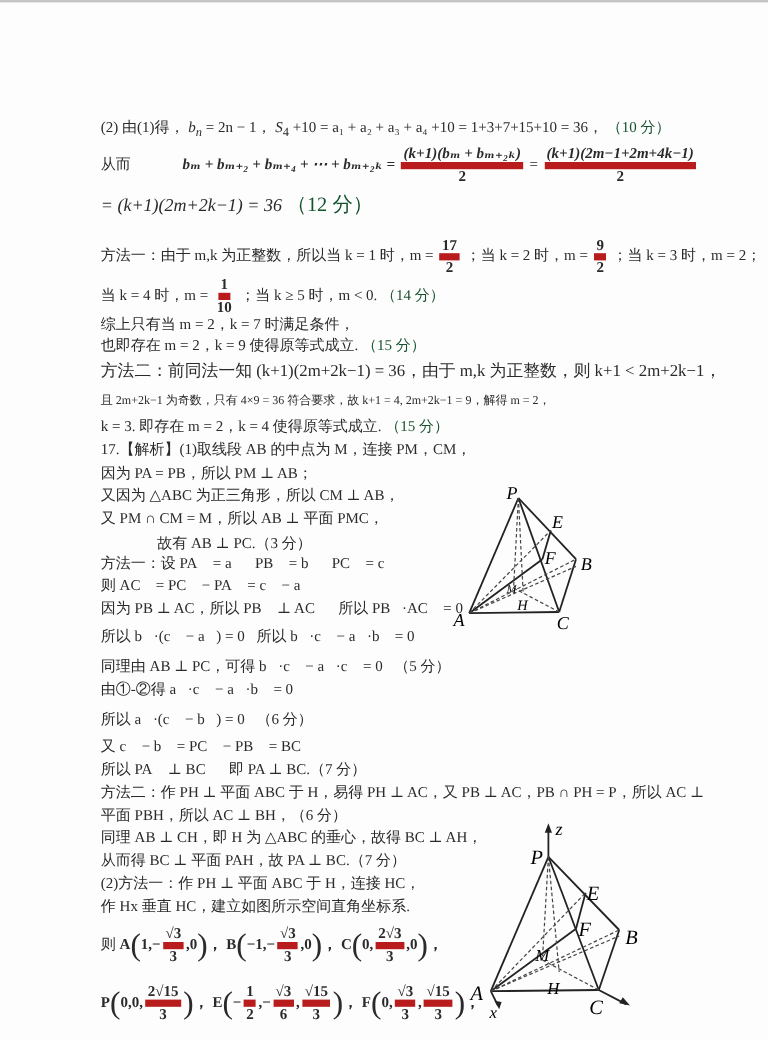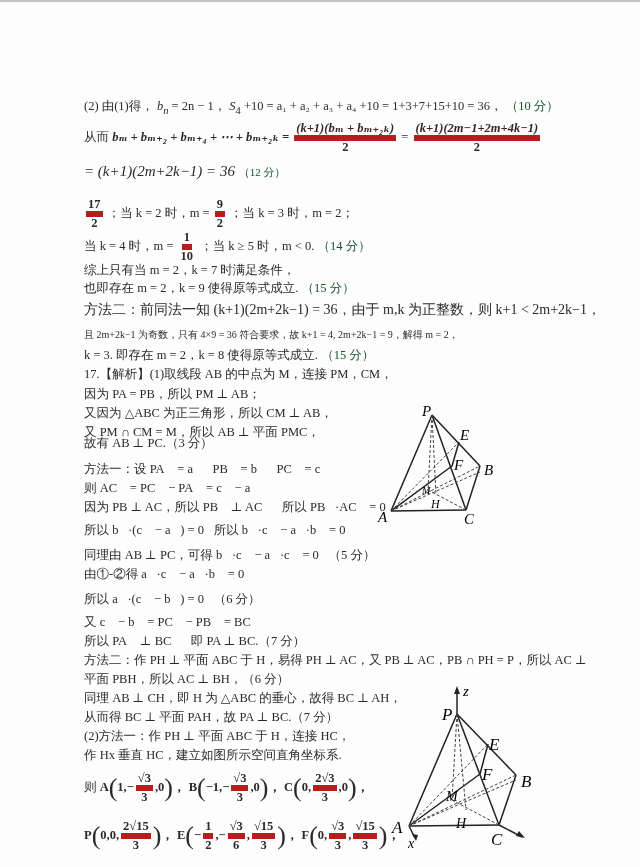--- a/index.html
+++ b/index.html
@@ -3,21 +3,21 @@
 <meta charset="utf-8">
 <style>
   html, body { margin: 0; padding: 0; background: #fdfdfd; }
   body {
     width: 640px; height: 867px; position: relative; overflow: hidden;
     font-family: "Liberation Serif", "DejaVu Serif", serif;
     color: #2a2a2a; font-size: 12.5px;
   }
   .topbar { position: absolute; left: 0; top: 0; width: 640px; height: 2px; background: #c4c4c4; }
   .line { position: absolute; left: 84px; white-space: nowrap; line-height: 16px; }
-  .m { font-style: italic; font-weight: bold; }
+  .m { font-style: italic; font-weight: bold; margin-left: 40px; }
   .mi { font-style: italic; }
   .b { font-weight: bold; }
   .frac { display: inline-flex; flex-direction: column; align-items: center; vertical-align: middle; margin: 0 2px; line-height: 13px; }
   .frac .num { border-bottom: 6px solid #b91c1c; padding: 0 2px; font-weight: bold; }
   .frac .den { padding: 0 2px; font-weight: bold; }
   .paren { font-size: 26px; font-weight: normal; vertical-align: middle; line-height: 20px; }
   svg text { font-family: "Liberation Serif", serif; font-style: italic; }
   .score { color: #14532d; }
 </style>
 </head>
@@ -43,24 +43,25 @@
   </span>
   <span>=</span>
   <span class="frac">
     <span class="num mi">(k+1)(2m−1+2m+4k−1)</span>
     <span class="den">2</span>
   </span>
 </div>
 
 <div class="line" style="top:163px; font-size:15px;">
   <span class="mi">= (k+1)(2m+2k−1) = 36</span>
-  <span class="score" style="font-size:11px;">（12 分）</span>
+  <span class="score" style="font-size:17px;">（12 分）</span>
 </div>
 
 <div class="line" style="top:198px;">
+  <span>方法一：由于 m,k 为正整数，所以当 k = 1 时，m =</span>
   <span class="frac">
     <span class="num">17</span>
     <span class="den">2</span>
   </span>
   <span>；当 k = 2 时，m =</span>
   <span class="frac">
     <span class="num">9</span>
     <span class="den">2</span>
   </span>
   <span>；当 k = 3 时，m = 2；</span>
@@ -77,29 +78,29 @@
 </div>
 
 <div class="line" style="top:262px;">综上只有当 m = 2，k = 7 时满足条件，</div>
 <div class="line" style="top:280px;">
   <span>也即存在 m = 2，k = 9 使得原等式成立.</span>
   <span class="score">（15 分）</span>
 </div>
 <div class="line" style="top:302px; font-size:14px;">方法二：前同法一知 (k+1)(2m+2k−1) = 36，由于 m,k 为正整数，则 k+1 &lt; 2m+2k−1，</div>
 <div class="line" style="top:327px; font-size:10px;">且 2m+2k−1 为奇数，只有 4×9 = 36 符合要求，故 k+1 = 4, 2m+2k−1 = 9，解得 m = 2，</div>
 <div class="line" style="top:347px;">
-  <span>k = 3. 即存在 m = 2，k = 8 使得原等式成立.</span>
+  <span>k = 3. 即存在 m = 2，k = 4 使得原等式成立.</span>
   <span class="score">（15 分）</span>
 </div>
 
 <div class="line" style="top:366px;">17.【解析】(1)取线段 AB 的中点为 M，连接 PM，CM，</div>
 <div class="line" style="top:386px;">因为 PA = PB，所以 PM ⊥ AB；</div>
 <div class="line" style="top:405px;">又因为 △ABC 为正三角形，所以 CM ⊥ AB，</div>
 <div class="line" style="top:424px;">又 PM ∩ CM = M，所以 AB ⊥ 平面 PMC，</div>
-<div class="line" style="top:435px;">故有 AB ⊥ PC.（3 分）</div>
+<div class="line" style="top:445px;margin-left:47px;">故有 AB ⊥ PC.（3 分）</div>
 <div class="line" style="top:461px;">方法一：设 PA⃗ = a⃗，PB⃗ = b⃗，PC⃗ = c⃗，</div>
 <div class="line" style="top:480px;">则 AC⃗ = PC⃗ − PA⃗ = c⃗ − a⃗，</div>
 <div class="line" style="top:499px;">因为 PB ⊥ AC，所以 PB⃗ ⊥ AC⃗，所以 PB⃗·AC⃗ = 0，</div>
 <div class="line" style="top:522px;">所以 b⃗·(c⃗ − a⃗) = 0，所以 b⃗·c⃗ − a⃗·b⃗ = 0①</div>
 <div class="line" style="top:547px;">同理由 AB ⊥ PC，可得 b⃗·c⃗ − a⃗·c⃗ = 0②（5 分）</div>
 <div class="line" style="top:566px;">由①-②得 a⃗·c⃗ − a⃗·b⃗ = 0，</div>
 <div class="line" style="top:591px;">所以 a⃗·(c⃗ − b⃗) = 0，（6 分）</div>
 <div class="line" style="top:614px;">又 c⃗ − b⃗ = PC⃗ − PB⃗ = BC⃗，</div>
 <div class="line" style="top:633px;">所以 PA⃗ ⊥ BC⃗，即 PA ⊥ BC.（7 分）</div>
 <div class="line" style="top:652px;">方法二：作 PH ⊥ 平面 ABC 于 H，易得 PH ⊥ AC，又 PB ⊥ AC，PB ∩ PH = P，所以 AC ⊥</div>

